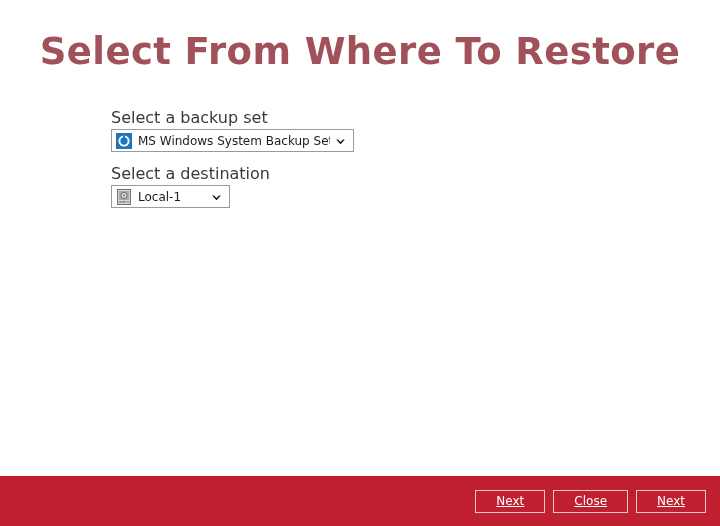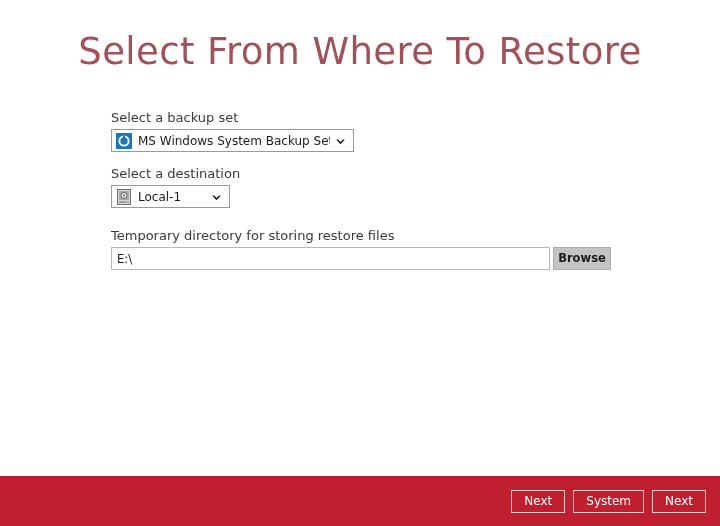--- a/index.html
+++ b/index.html
@@ -24,37 +24,37 @@
 
   
   .page-title {
     position: absolute;
     left: 0;
     top: 27px;
     width: 720px;
     text-align: center;
     font-size: 37px;
     line-height: 50px;
-    font-weight: 400;
+    font-weight: 700;
     letter-spacing: 0.4px;
     color: #a0515a;
     font-family: "DejaVu Sans", sans-serif;
     white-space: nowrap;
   }
 
   
   .form-area {
     position: absolute;
     left: 111px;
     top: 110px;
     width: 520px;
   }
 
   .field-label {
-    font-size: 13px;
+    font-size: 16px;
     line-height: 15px;
     color: #3a3a3a;
     font-family: "DejaVu Sans", sans-serif;
     margin: 0 0 4px 0;
     white-space: nowrap;
   }
 
   .field-group {
     margin-bottom: 0;
   }
@@ -154,30 +154,31 @@
     position: absolute;
     right: 14px;
     top: 14px;
     display: flex;
     gap: 8px;
   }
   .footer-button {
     box-sizing: border-box;
     min-width: 44px;
     height: 23px;
-    padding: 0 12px;
+    padding: 0 20px;
     border: 1px solid #f0c6cb;
     background: transparent;
     color: #ffffff;
     font-size: 12px;
     font-family: "DejaVu Sans", sans-serif;
     line-height: 21px;
     text-align: center;
     cursor: pointer;
     white-space: nowrap;
+    text-decoration: underline;
   }
   .footer-button.wide { min-width: 48px; }
 </style>
 </head>
 <body>
 
 <div id="app">
 
   <div class="page-title">Select From Where To Restore</div>
 
@@ -221,31 +222,24 @@
         <span class="chevron">
           <svg viewBox="0 0 13 13" width="13" height="13" xmlns="http://www.w3.org/2000/svg">
             <path d="M2.2 4.4 L6.5 9.2 L10.8 4.4 L9.0 4.4 L6.5 7.0 L4.0 4.4 Z" fill="#111111"></path>
           </svg>
         </span>
       </div>
     </div>
 
     <div class="gap-b"></div>
 
-    <div class="field-group">
-      <div class="field-label">Temporary directory for storing restore files</div>
-      <div class="temp-row">
-        <input class="text-input" type="text" value="E:\" style="">
-        <button class="browse-button">Browse</button>
-      </div>
-    </div>
 
   </div>
 
   <div class="footer-bar">
     <div class="footer-buttons">
       <button class="footer-button">Next</button>
-      <button class="footer-button wide">System</button>
+      <button class="footer-button wide">Close</button>
       <button class="footer-button">Next</button>
     </div>
   </div>
 
 </div>
 
 </body></html>

